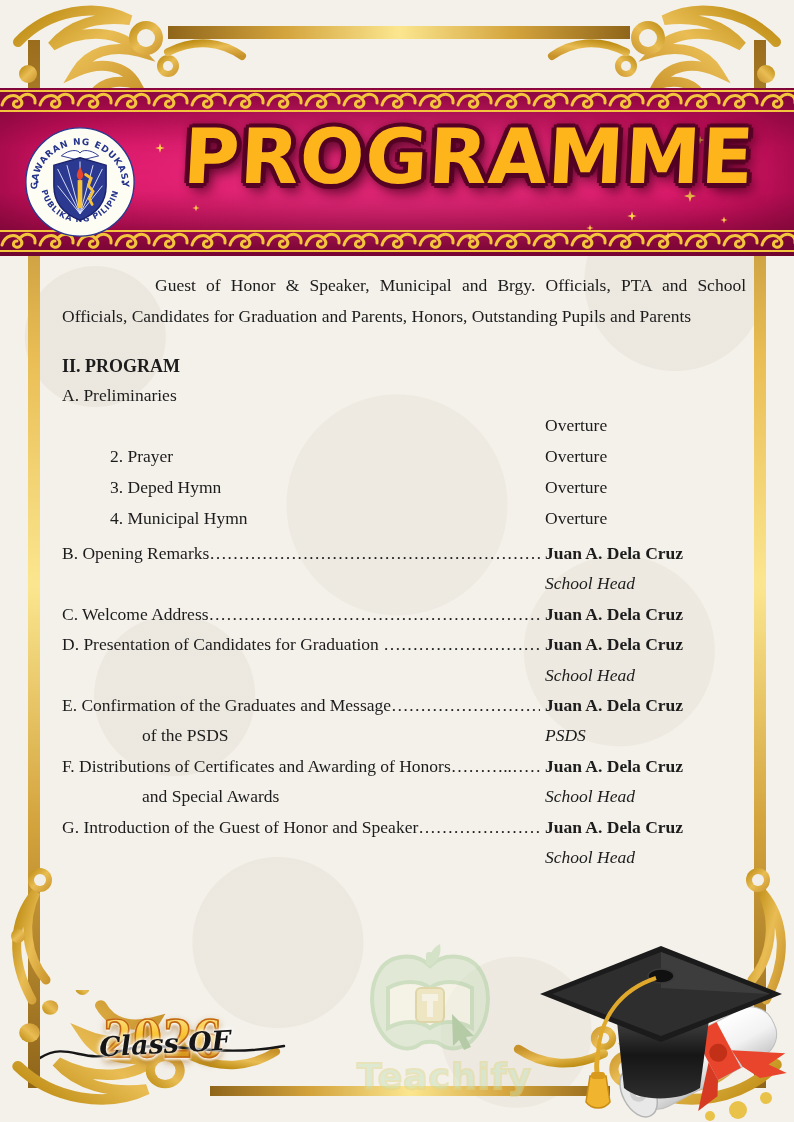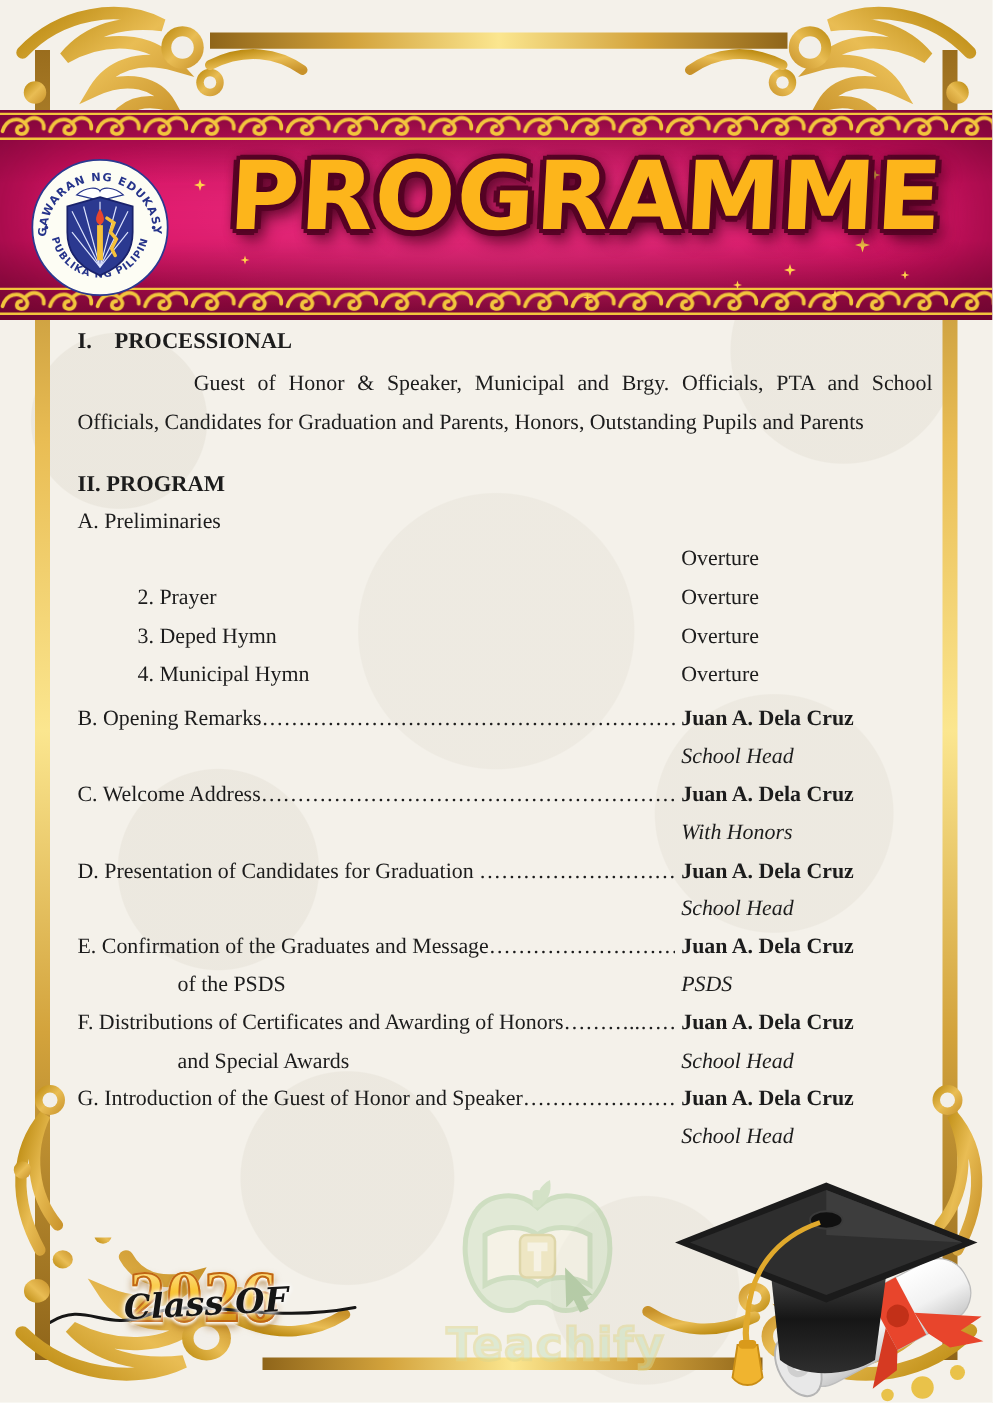--- a/index.html
+++ b/index.html
@@ -210,21 +210,20 @@
       </g>
       <rect x="57.5" y="58" width="5" height="30" fill="#f6c23a"></rect>
       <path d="M60,44 C55,52 56,56 60,58 C64,56 65,52 60,44 Z" fill="#e8452c"></path>
       <path d="M66,52 l6,4 l-3,8 l5,6 l-4,8 l3,6" stroke="#f6c23a" stroke-width="3" fill="none" stroke-linecap="round"></path>
     </svg>
 
     <div class="banner-title">PROGRAMME</div>
   </div>
 
   <div class="content">
-    <div class="h-bold">I.&nbsp;&nbsp;&nbsp;&nbsp;PROCESSIONAL</div>
     <div class="para">Guest of Honor &amp; Speaker, Municipal and Brgy. Officials, PTA and School Officials, Candidates for Graduation and Parents, Honors, Outstanding Pupils and Parents</div>
 
     <div class="h-bold sec2">II. PROGRAM</div>
     <div class="subhead">A. Preliminaries</div>
 
     <div class="rows">
       <div class="row">
         <span class="right">Overture</span>
       </div>
       <div class="row">
@@ -245,23 +244,20 @@
       <div class="row erow">
         <span class="left">B. Opening Remarks……………………………………………………………</span>
         <span class="right name">Juan A. Dela Cruz</span>
       </div>
       <div class="row erow">
         <span class="right role">School Head</span>
       </div>
       <div class="row erow">
         <span class="left">C. Welcome Address…………………………………………………………..</span>
         <span class="right name">Juan A. Dela Cruz</span>
-      </div>
-      <div class="row erow">
-        <span class="right role">With Honors</span>
       </div>
       <div class="row erow">
         <span class="left">D. Presentation of Candidates for Graduation ……………………………</span>
         <span class="right name">Juan A. Dela Cruz</span>
       </div>
       <div class="row erow">
         <span class="right role">School Head</span>
       </div>
       <div class="row erow">
         <span class="left">E. Confirmation of the Graduates and Message……………………………</span>

